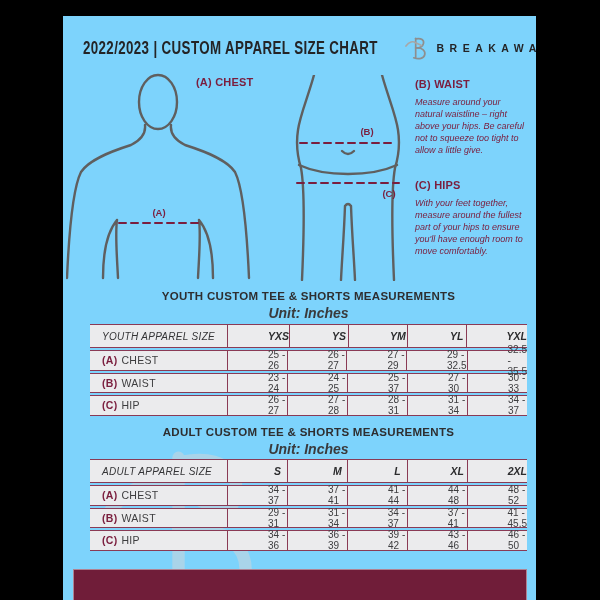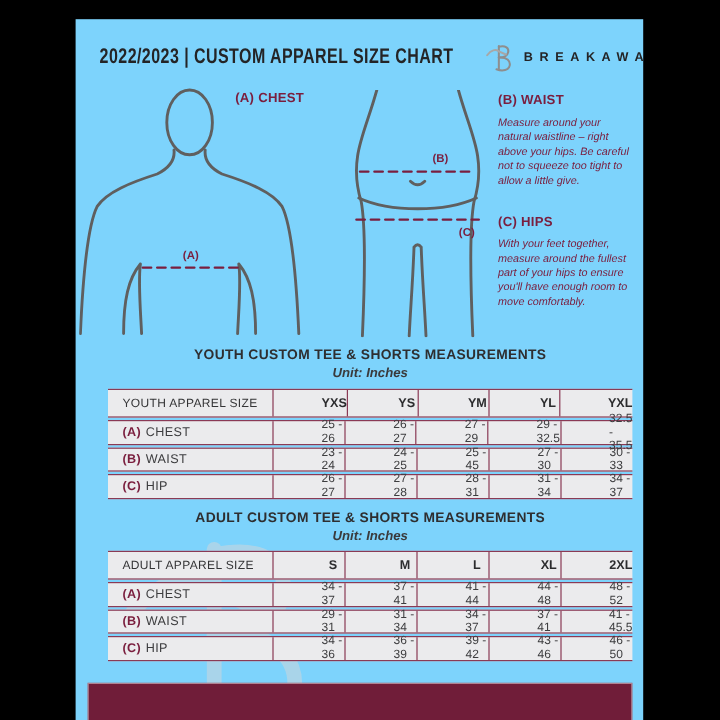--- a/index.html
+++ b/index.html
@@ -19,26 +19,26 @@
   }
   .brand{display:flex;align-items:center;gap:7px;}
   .brand-name{font-weight:700;font-size:10.5px;color:#242426;letter-spacing:5.5px;}
   
   .figure{position:absolute;}
   .ins{position:absolute;}
   .ins h3{margin:0 0 6px 0;font-size:11px;font-weight:800;color:#7a1e3e;letter-spacing:.2px;}
   .ins p{margin:0;font-size:9px;line-height:1.34;font-style:italic;font-weight:500;color:#7a2040;}
   
   .sec-title{position:absolute;left:27px;width:437px;text-align:center;font-size:11.5px;font-weight:700;color:#2e2e30;letter-spacing:.3px;}
-  .sec-unit{position:absolute;left:27px;width:437px;text-align:center;font-size:11px;font-style:italic;font-weight:600;color:#3a3a3c;}
+  .sec-unit{position:absolute;left:27px;width:437px;text-align:center;font-size:14px;font-style:italic;font-weight:600;color:#3a3a3c;}
   
   .table{position:absolute;left:27px;width:437px;z-index:2;}
   .t-row{display:flex;background:#ebebed;border-top:1.4px solid #8a3a55;border-bottom:1.4px solid #8a3a55;margin-bottom:2px;box-sizing:border-box;}
   .t-row:last-child{margin-bottom:0;}
-  .t-head{height:24px;}
+  .t-head{height:24px;font-style:italic;}
   .t-data{height:20.5px;}
   .cell{display:flex;align-items:center;justify-content:center;box-sizing:border-box;font-size:10px;color:#3d3d3f;}
   .cell.first{width:137px;justify-content:flex-start;padding-left:12px;letter-spacing:.3px;}
   .cell.val{flex:1;border-left:1.4px solid #8a3a55;padding-left:40px;}
   .t-head .cell.first{font-size:10px;color:#343436;}
   .t-head .cell.val{font-weight:700;font-size:10.5px;color:#2c2c2e;}
   .t-data .cell.first{font-size:10.5px;}
   .pfx{font-weight:800;color:#7a1e3e;margin-right:4px;}
   
   .watermark{position:absolute;left:20px;top:418px;z-index:1;opacity:.5;}
@@ -146,21 +146,21 @@
       <div class="cell val">29 - 32.5</div>
       <div class="cell val">32.5 - 35.5</div>
     </div>
     <div class="t-row t-data">
       <div class="cell first">
           <span class="pfx">(B)</span>
           <span>WAIST</span>
         </div>
       <div class="cell val">23 - 24</div>
       <div class="cell val">24 - 25</div>
-      <div class="cell val">25 - 45</div>
+      <div class="cell val">25 - 37</div>
       <div class="cell val">27 - 30</div>
       <div class="cell val">30 - 33</div>
     </div>
     <div class="t-row t-data">
       <div class="cell first">
           <span class="pfx">(C)</span>
           <span>HIP</span>
         </div>
       <div class="cell val">26 - 27</div>
       <div class="cell val">27 - 28</div>

